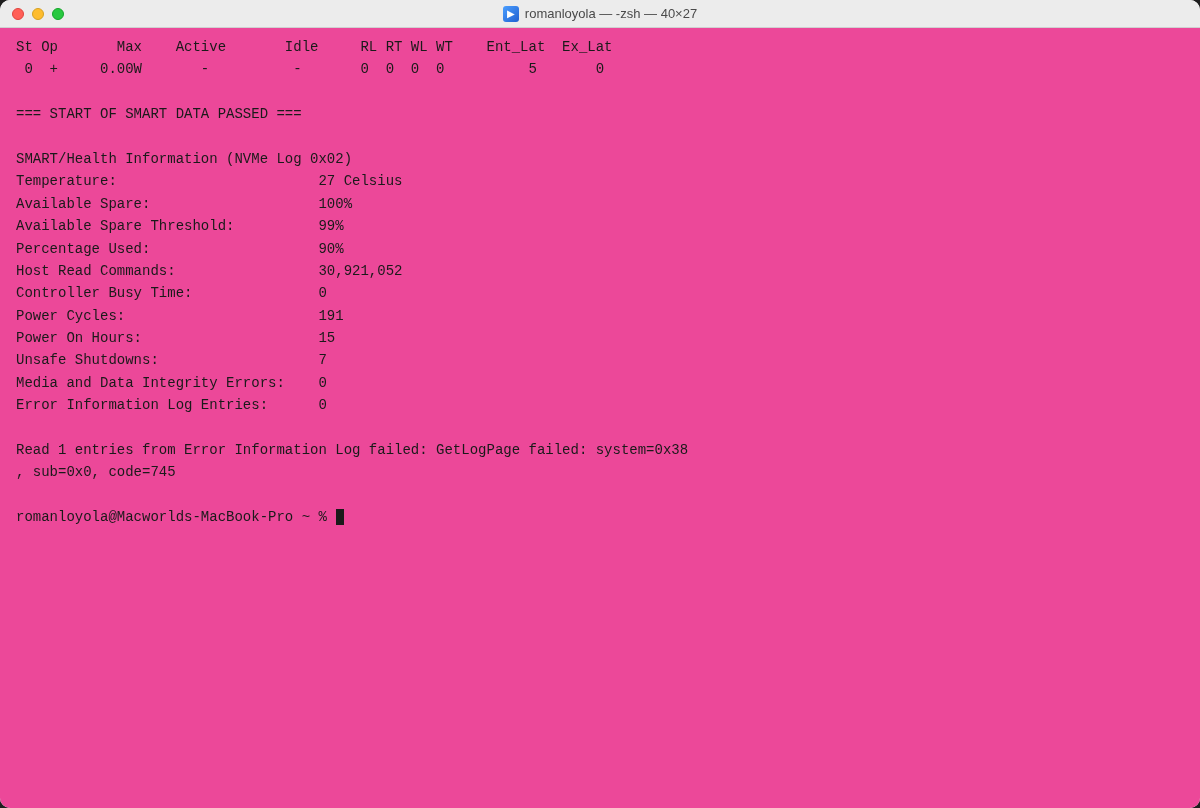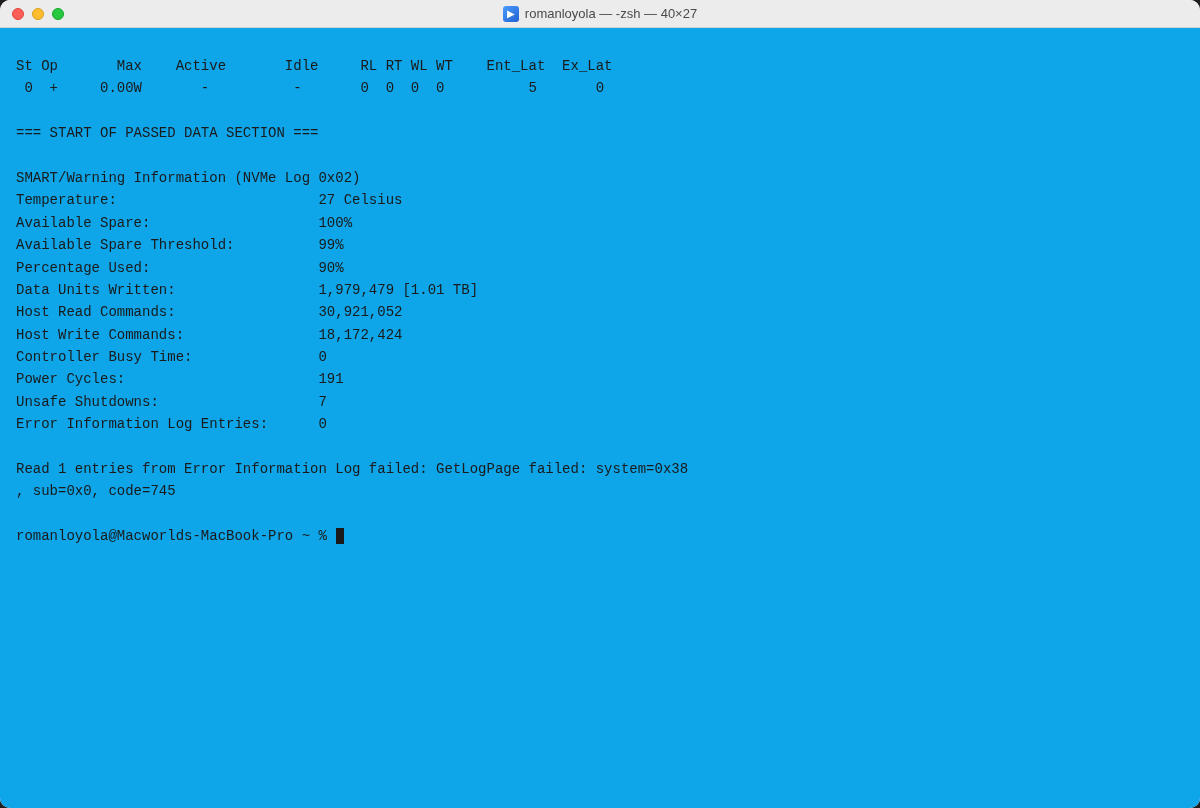--- a/index.html
+++ b/index.html
@@ -82,22 +82,22 @@
       border-radius: 3px;
       display: inline-flex;
       align-items: center;
       justify-content: center;
       font-size: 10px;
       color: white;
     }
 
     .terminal-body {
       flex: 1;
-      background: #0ea5e9;
-      padding: 27px 16px;
+      background: #ec4899;
+      padding: 8px 16px;
       overflow-y: auto;
       font-size: 14px;
       line-height: 1.5;
       color: #1a1a1a;
     }
 
     .terminal-line {
       white-space: pre;
       font-family: 'Menlo', 'Monaco', 'Courier New', monospace;
       font-size: 14px;
@@ -130,33 +130,33 @@
     </div>
     <div class="titlebar-text">
       <span class="titlebar-icon">▶</span>
       <span>romanloyola — -zsh — 40×27</span>
     </div>
   </div>
   <div class="terminal-body">
     <div class="terminal-line">St Op       Max    Active       Idle     RL RT WL WT    Ent_Lat  Ex_Lat</div>
     <div class="terminal-line"> 0  +     0.00W       -          -       0  0  0  0          5       0</div>
     <div class="terminal-line empty"></div>
-    <div class="terminal-line">=== START OF PASSED DATA SECTION ===</div>
+    <div class="terminal-line">=== START OF SMART DATA PASSED ===</div>
     <div class="terminal-line empty"></div>
-    <div class="terminal-line">SMART/Warning Information (NVMe Log 0x02)</div>
+    <div class="terminal-line">SMART/Health Information (NVMe Log 0x02)</div>
     <div class="terminal-line">Temperature:                        27 Celsius</div>
     <div class="terminal-line">Available Spare:                    100%</div>
     <div class="terminal-line">Available Spare Threshold:          99%</div>
     <div class="terminal-line">Percentage Used:                    90%</div>
-    <div class="terminal-line">Data Units Written:                 1,979,479 [1.01 TB]</div>
     <div class="terminal-line">Host Read Commands:                 30,921,052</div>
-    <div class="terminal-line">Host Write Commands:                18,172,424</div>
     <div class="terminal-line">Controller Busy Time:               0</div>
     <div class="terminal-line">Power Cycles:                       191</div>
+    <div class="terminal-line">Power On Hours:                     15</div>
     <div class="terminal-line">Unsafe Shutdowns:                   7</div>
+    <div class="terminal-line">Media and Data Integrity Errors:    0</div>
     <div class="terminal-line">Error Information Log Entries:      0</div>
     <div class="terminal-line empty"></div>
     <div class="terminal-line">Read 1 entries from Error Information Log failed: GetLogPage failed: system=0x38</div>
     <div class="terminal-line">, sub=0x0, code=745</div>
     <div class="terminal-line empty"></div>
     <div class="terminal-line">romanloyola@Macworlds-MacBook-Pro ~ % <span class="cursor"></span></div>
   </div>
 </div>
 
 </body></html>

